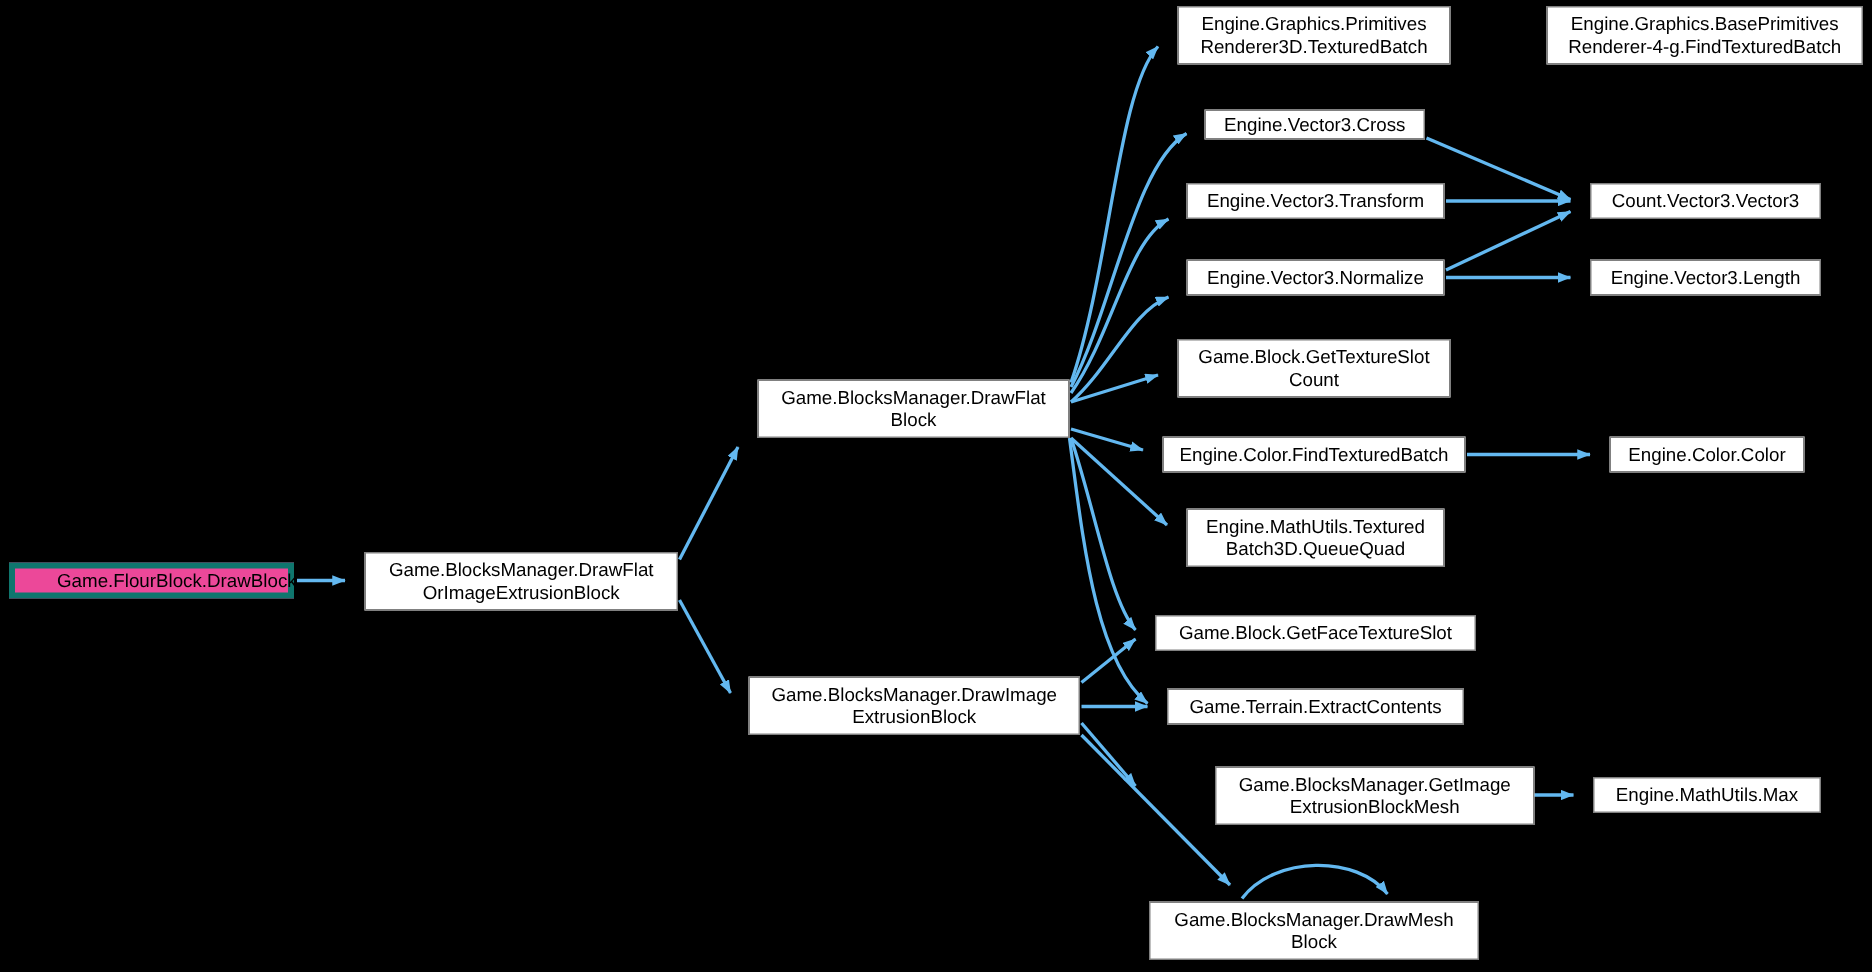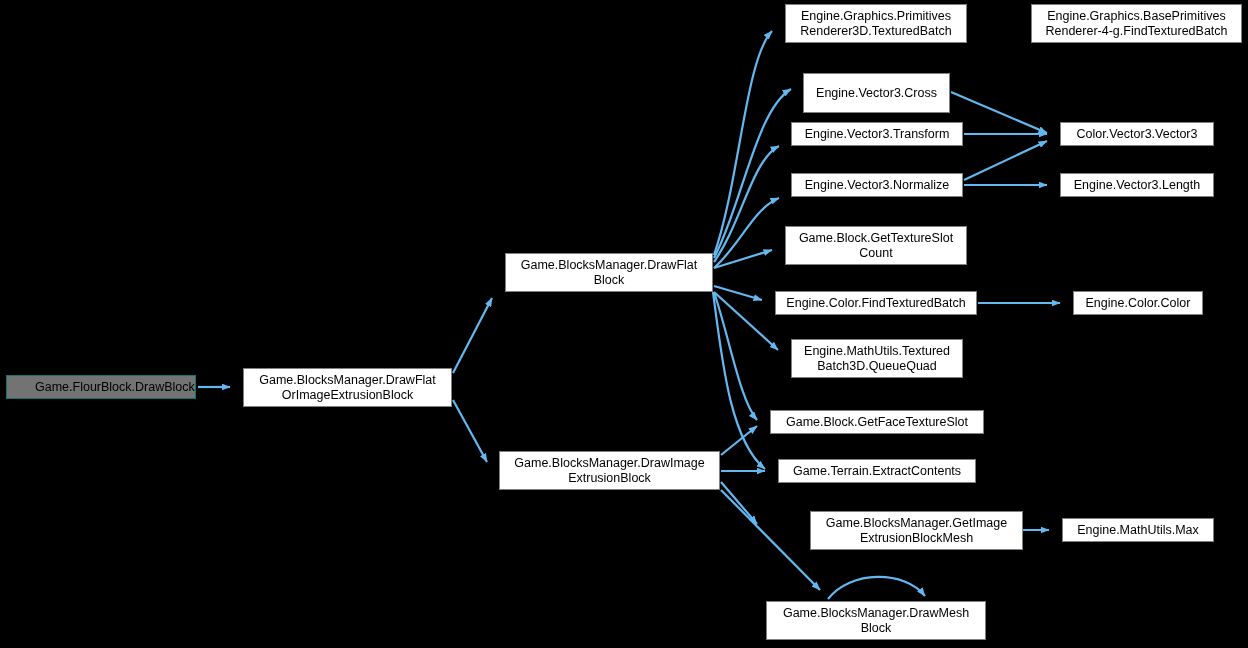--- a/index.html
+++ b/index.html
@@ -35,22 +35,22 @@
     line-height: 15px;
     display: flex;
     align-items: center;
     justify-content: center;
     text-align: center;
     letter-spacing: 0px;
     white-space: pre-line;
     z-index: 5;
   }
   .node.highlight {
-    background: #737373;
-    border: 1px solid #0f766e;
+    background: #ec4899;
+    border: 4px solid #0f766e;
     padding-left: 24px;
   }
   .node-label {
     display: block;
     width: 100%;
     padding: 0 4px;
     box-sizing: border-box;
   }
 </style>
 </head>
@@ -96,24 +96,24 @@
       <div class="node" style="left: 243px; top: 368px; width: 209px; height: 39px;"><span class="node-label">Game.BlocksManager.DrawFlat
 OrImageExtrusionBlock</span></div>
       <div class="node" style="left: 505px; top: 253px; width: 208px; height: 39px;"><span class="node-label">Game.BlocksManager.DrawFlat
 Block</span></div>
       <div class="node" style="left: 499px; top: 451px; width: 221px; height: 39px;"><span class="node-label">Game.BlocksManager.DrawImage
 ExtrusionBlock</span></div>
       <div class="node" style="left: 785px; top: 4px; width: 182px; height: 39px;"><span class="node-label">Engine.Graphics.Primitives
 Renderer3D.TexturedBatch</span></div>
       <div class="node" style="left: 1031px; top: 4px; width: 211px; height: 39px;"><span class="node-label">Engine.Graphics.BasePrimitives
 Renderer-4-g.FindTexturedBatch</span></div>
-      <div class="node" style="left: 803px; top: 73px; width: 147px; height: 40px;"><span class="node-label">Engine.Vector3.Cross</span></div>
+      <div class="node" style="left: 803px; top: 73px; width: 147px; height: 20px;"><span class="node-label">Engine.Vector3.Cross</span></div>
       <div class="node" style="left: 791px; top: 122px; width: 172px; height: 24px;"><span class="node-label">Engine.Vector3.Transform</span></div>
       <div class="node" style="left: 791px; top: 173px; width: 172px; height: 24px;"><span class="node-label">Engine.Vector3.Normalize</span></div>
-      <div class="node" style="left: 1060px; top: 122px; width: 154px; height: 24px;"><span class="node-label">Color.Vector3.Vector3</span></div>
+      <div class="node" style="left: 1060px; top: 122px; width: 154px; height: 24px;"><span class="node-label">Count.Vector3.Vector3</span></div>
       <div class="node" style="left: 1060px; top: 173px; width: 154px; height: 24px;"><span class="node-label">Engine.Vector3.Length</span></div>
       <div class="node" style="left: 785px; top: 226px; width: 182px; height: 39px;"><span class="node-label">Game.Block.GetTextureSlot
 Count</span></div>
       <div class="node" style="left: 775px; top: 291px; width: 202px; height: 24px;"><span class="node-label">Engine.Color.FindTexturedBatch</span></div>
       <div class="node" style="left: 1073px; top: 291px; width: 130px; height: 24px;"><span class="node-label">Engine.Color.Color</span></div>
       <div class="node" style="left: 791px; top: 339px; width: 172px; height: 39px;"><span class="node-label">Engine.MathUtils.Textured
 Batch3D.QueueQuad</span></div>
       <div class="node" style="left: 770px; top: 410px; width: 214px; height: 24px;"><span class="node-label">Game.Block.GetFaceTextureSlot</span></div>
       <div class="node" style="left: 778px; top: 459px; width: 198px; height: 24px;"><span class="node-label">Game.Terrain.ExtractContents</span></div>
       <div class="node" style="left: 770px; top: 511px; width: 213px; height: 39px; margin-left: 40px;"><span class="node-label">Game.BlocksManager.GetImage

